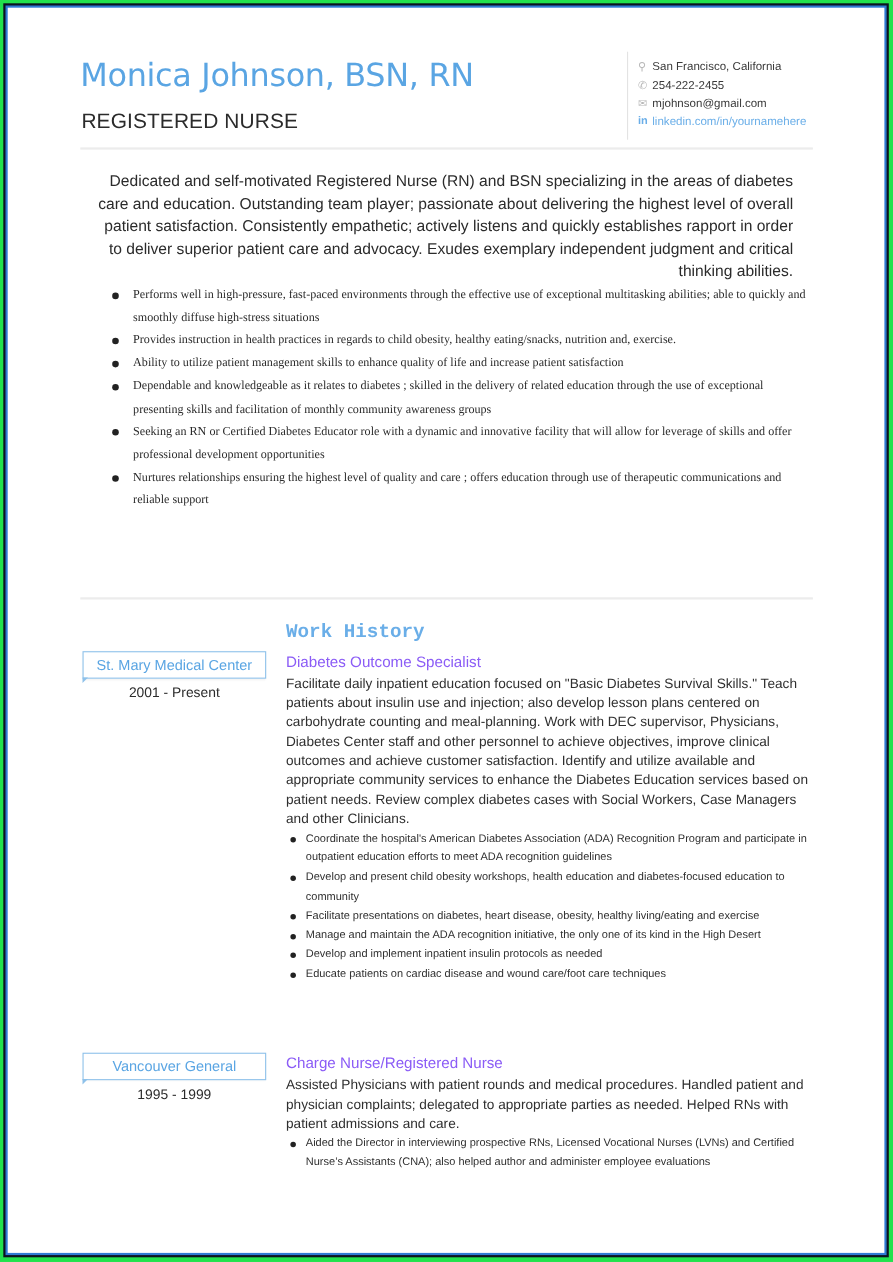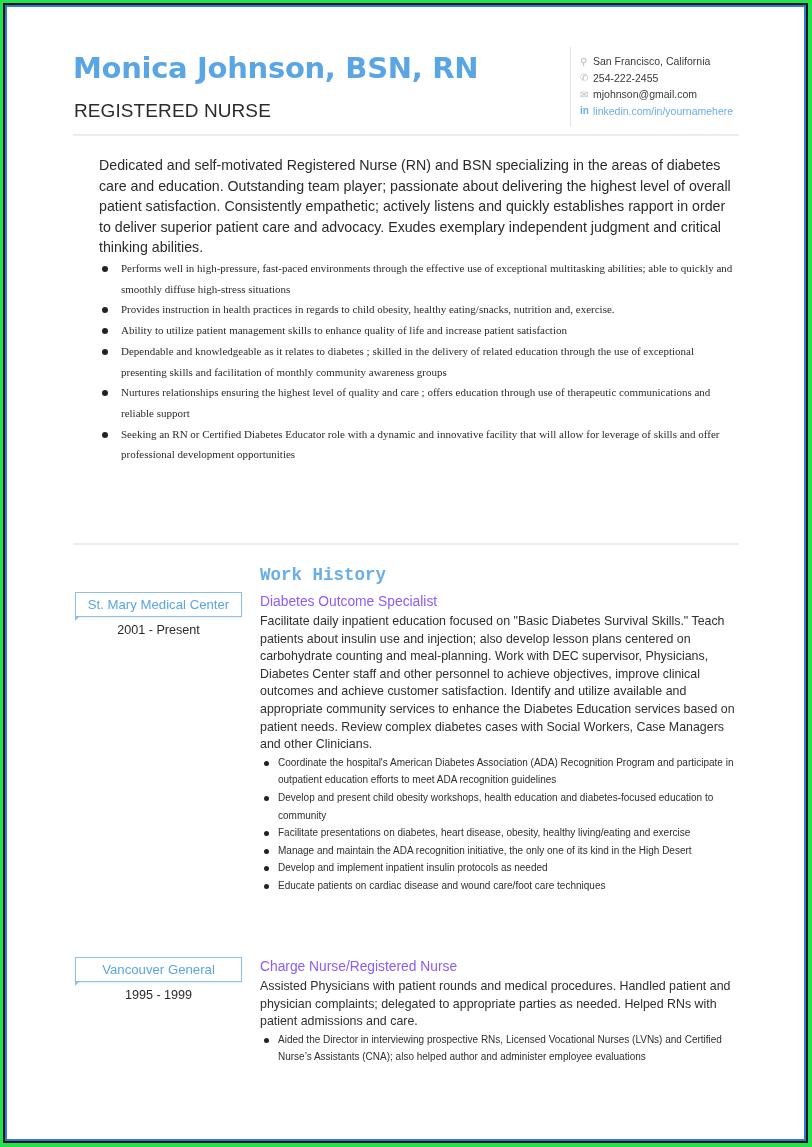--- a/index.html
+++ b/index.html
@@ -4,31 +4,31 @@
   <style>
     * { box-sizing: border-box; margin: 0; padding: 0; }
     html, body { width: 812px; height: 1147px; overflow: hidden; background: #1ee34a; }
     body { font-family: "DejaVu Sans", "Liberation Sans", sans-serif; color: #333; }
     .frame-green { position: absolute; left: 0; top: 0; width: 812px; height: 1147px; background: #22e24d; padding: 3px 4px 4px 3px; }
     .frame-black { width: 100%; height: 100%; background: #0b1320; padding: 2px; }
     .frame-blue { width: 100%; height: 100%; background: #2f7bd4; padding: 2px; }
     .page { position: relative; width: 100%; height: 100%; background: #ffffff; overflow: hidden; }
 
     
-    .name { position: absolute; left: 66px; top: 44px; font-size: 29px; color: #5aa5e3; font-family: "DejaVu Sans", sans-serif; letter-spacing: -0.3px; font-weight: bold; }
+    .name { position: absolute; left: 66px; top: 44px; font-size: 29px; color: #5aa5e3; font-family: "DejaVu Sans", sans-serif; letter-spacing: -0.3px; font-weight: normal; }
     .subtitle { position: absolute; left: 67px; top: 93px; font-size: 19px; color: #2b2b2b; font-family: "Liberation Sans", sans-serif; letter-spacing: 0.1px; }
     .contact { position: absolute; left: 563px; top: 40px; height: 80px; border-left: 1px solid #e3e3e3; padding-left: 9px; padding-top: 6px; }
     .contact-row { display: flex; align-items: center; height: 16.5px; font-size: 10.5px; font-family: "Liberation Sans", sans-serif; color: #3a3a3a; }
     .contact-row .ic { width: 13px; color: #b8b8b8; font-size: 10px; display: inline-block; text-align: left; }
     .contact-row .ic.in { font-weight: bold; color: #b8b8b8; font-size: 10px; }
     .contact-row.link span[data-bind] { color: #6aaee8; }
     .hr1 { position: absolute; left: 66px; top: 127px; width: 666px; height: 2px; background: #ececec; }
 
     
-    .summary { position: absolute; left: 92px; top: 148px; width: 640px; text-align: left; font-size: 14.2px; line-height: 20.6px; color: #2b2b2b; font-family: "Liberation Sans", sans-serif; }
+    .summary { position: absolute; left: 74px; top: 148px; width: 640px; text-align: right; font-size: 14.2px; line-height: 20.6px; color: #2b2b2b; font-family: "Liberation Sans", sans-serif; }
     .bullets { position: absolute; left: 92px; top: 251px; width: 640px; list-style: none; font-size: 11px; line-height: 20.7px; color: #2b2b2b; font-family: Liberation Serif, serif; }
     .bullets li { position: relative; padding-left: 22px; }
     .bullets li::before { content: ""; position: absolute; left: 3px; top: 8px; width: 6px; height: 6px; border-radius: 50%; background: #222; }
     .hr2 { position: absolute; left: 66px; top: 536px; width: 666px; height: 2px; background: #ececec; }
 
     
     .section-title { position: absolute; left: 253px; top: 558px; font-size: 17.5px; color: #6aaee8; font-family: Liberation Mono, monospace; }
     .job { position: absolute; left: 253px; width: 484px; font-family: "Liberation Sans", sans-serif; }
     .job-title { font-size: 13.8px; color: #8b5cf6; line-height: 19px; }
     .job-desc { font-size: 12.4px; color: #2f2f2f; line-height: 17.6px; margin-top: 2px; }
@@ -73,22 +73,22 @@
 
     <div class="hr1"></div>
 
     <p class="summary" data-bind="summary.paragraph">Dedicated and self-motivated Registered Nurse (RN) and BSN  specializing in the areas of diabetes care and education. Outstanding team player; passionate about delivering the highest level of overall patient satisfaction. Consistently empathetic; actively listens and quickly establishes rapport in order to deliver superior patient care and advocacy. Exudes exemplary independent judgment and critical thinking abilities.</p>
 
     <ul class="bullets">
       <li data-bind="summary.bullets.0">Performs well in high-pressure, fast-paced environments through the effective use of exceptional multitasking abilities; able to quickly and smoothly diffuse high-stress situations</li>
       <li data-bind="summary.bullets.1">Provides instruction in health practices in regards to child obesity, healthy eating/snacks, nutrition and, exercise.</li>
       <li data-bind="summary.bullets.3">Ability to utilize patient management skills to enhance quality of life  and increase patient satisfaction</li>
       <li data-bind="summary.bullets.2">Dependable and knowledgeable as it relates to diabetes ; skilled in the delivery of related education through the use of exceptional presenting skills and facilitation of monthly community awareness groups</li>
+      <li data-bind="summary.bullets.5">Seeking an RN or Certified Diabetes Educator  role with a dynamic and innovative facility that will allow for leverage of skills and offer professional development opportunities</li>
       <li data-bind="summary.bullets.4">Nurtures relationships ensuring the highest level of quality and care ; offers education through use of therapeutic communications and reliable support</li>
-      <li data-bind="summary.bullets.5">Seeking an RN or Certified Diabetes Educator  role with a dynamic and innovative facility that will allow for leverage of skills and offer professional development opportunities</li>
     </ul>
 
     <div class="hr2"></div>
 
     <h2 class="section-title" data-bind="work_history.title">Work History</h2>
 
     <div class="employer" style="top:585px;">
       <div class="emp-tag">
         <span data-bind="work_history.jobs.0.employer">St. Mary Medical Center</span>
         <span class="tail"></span>

